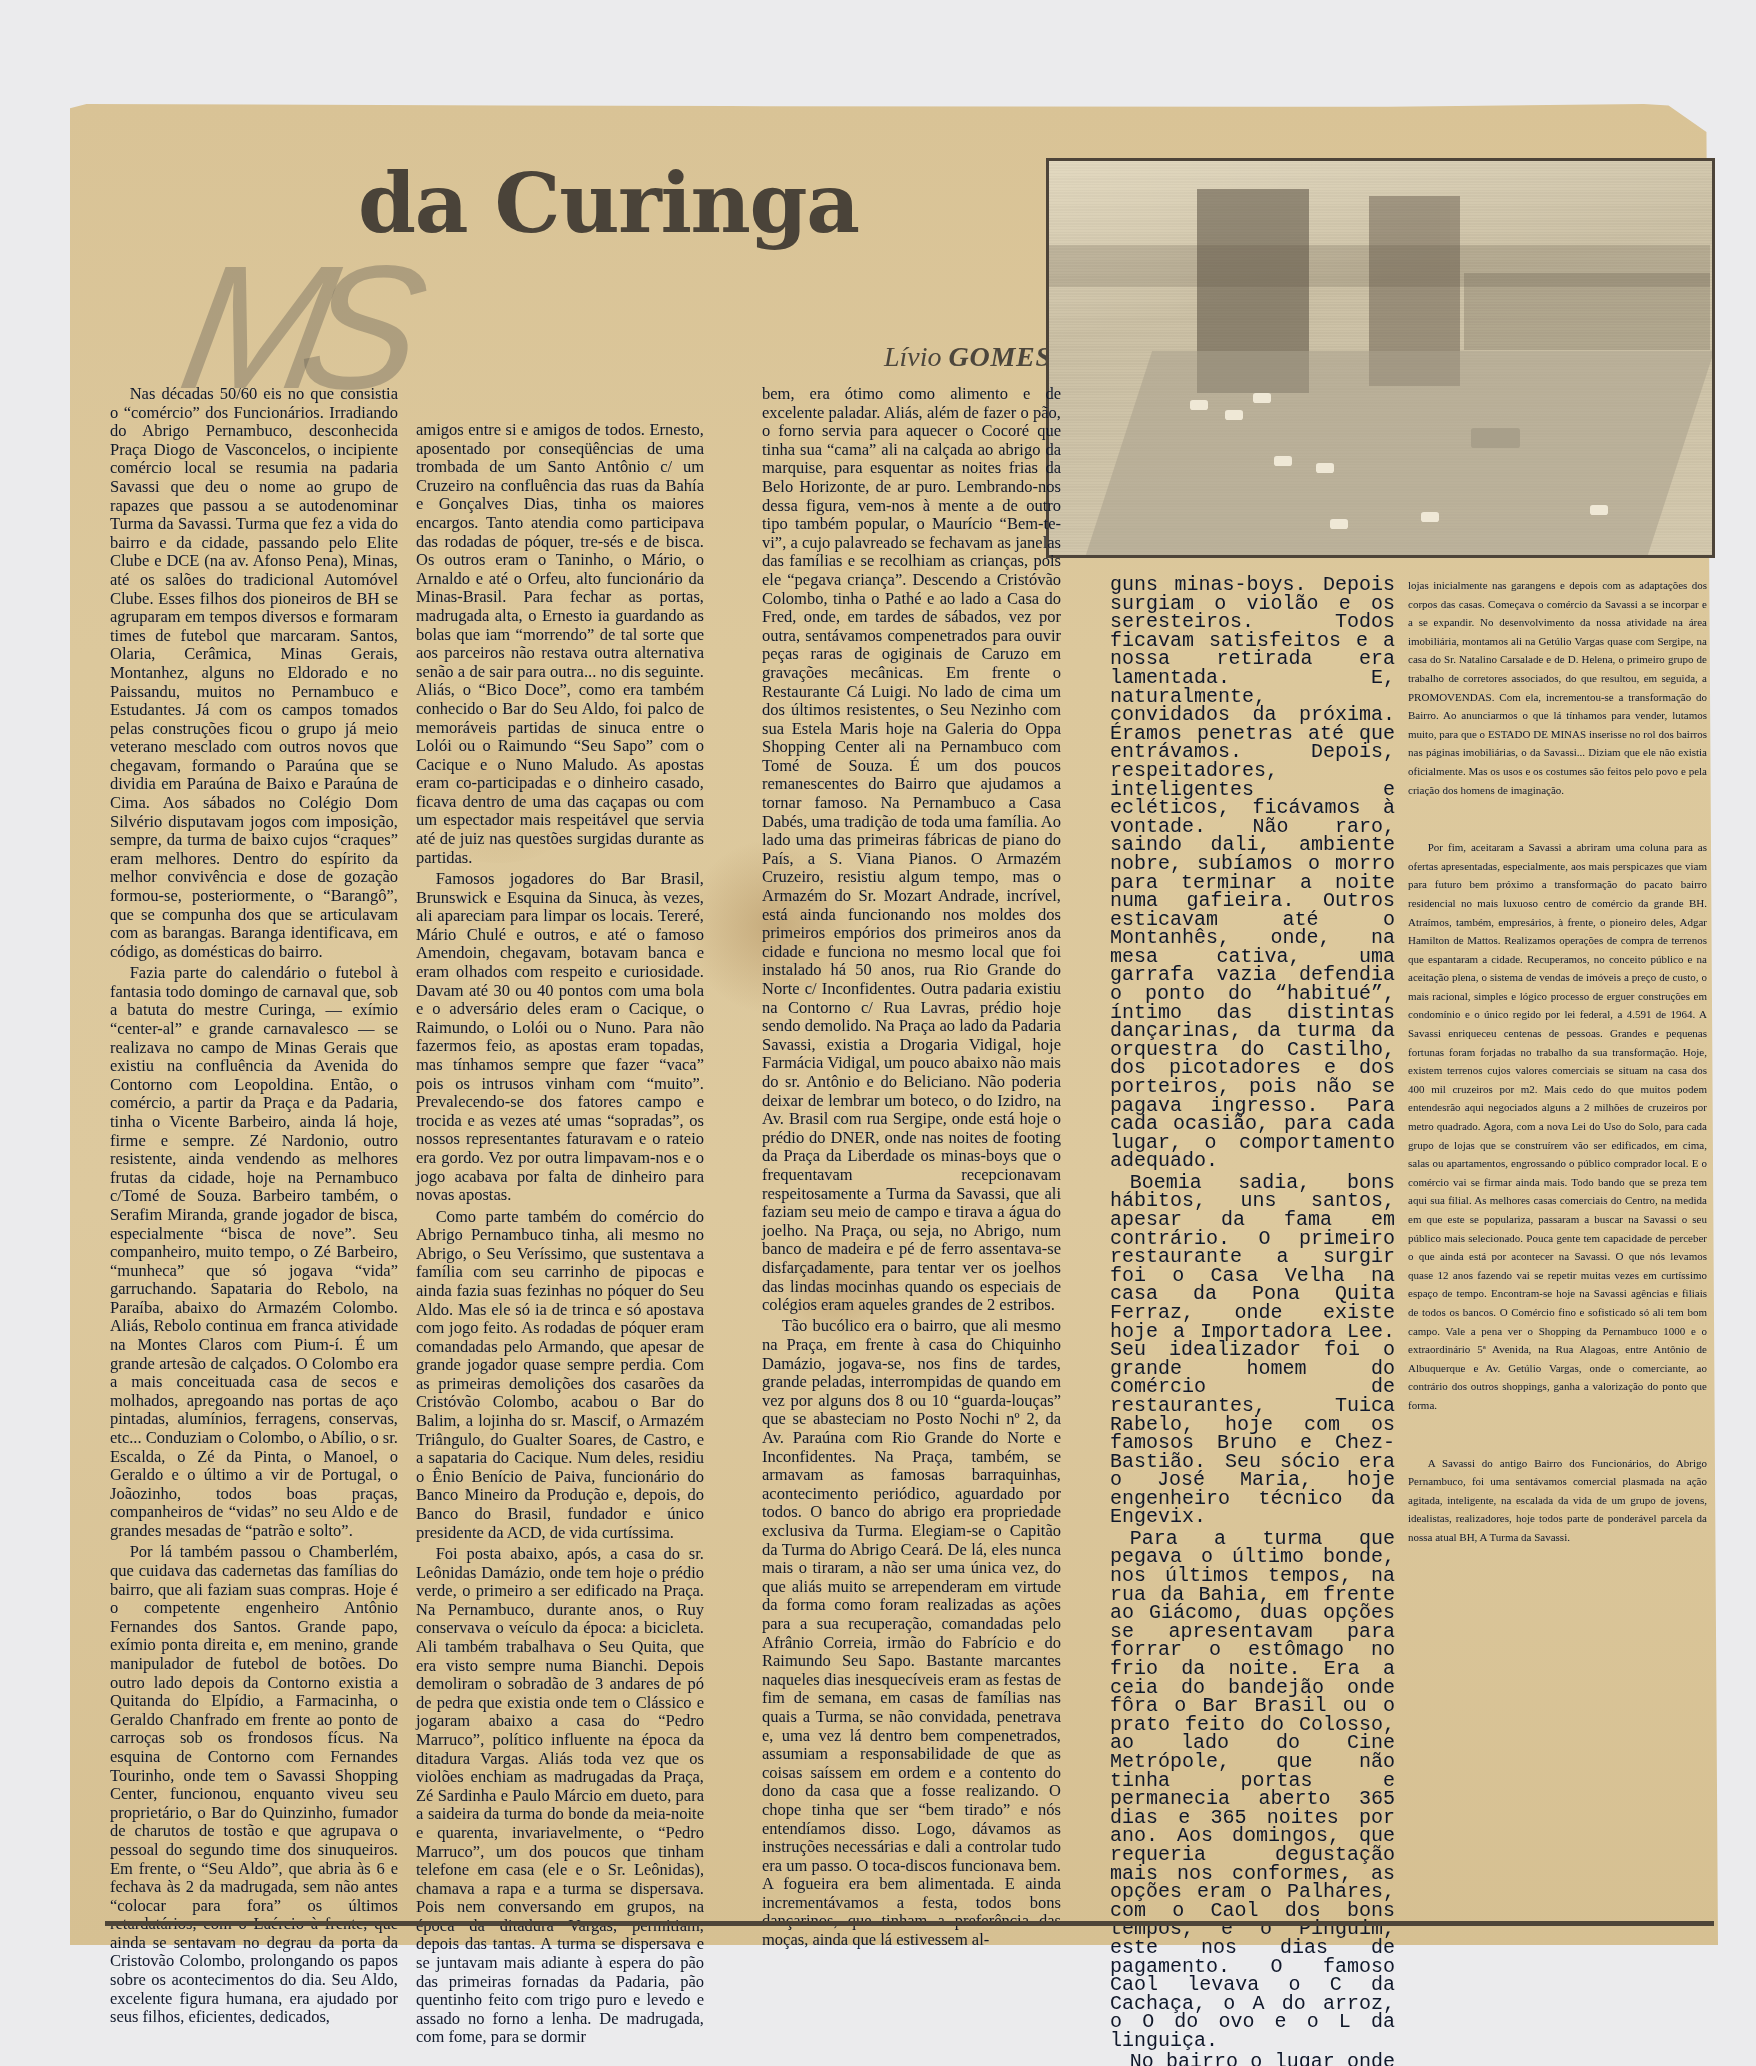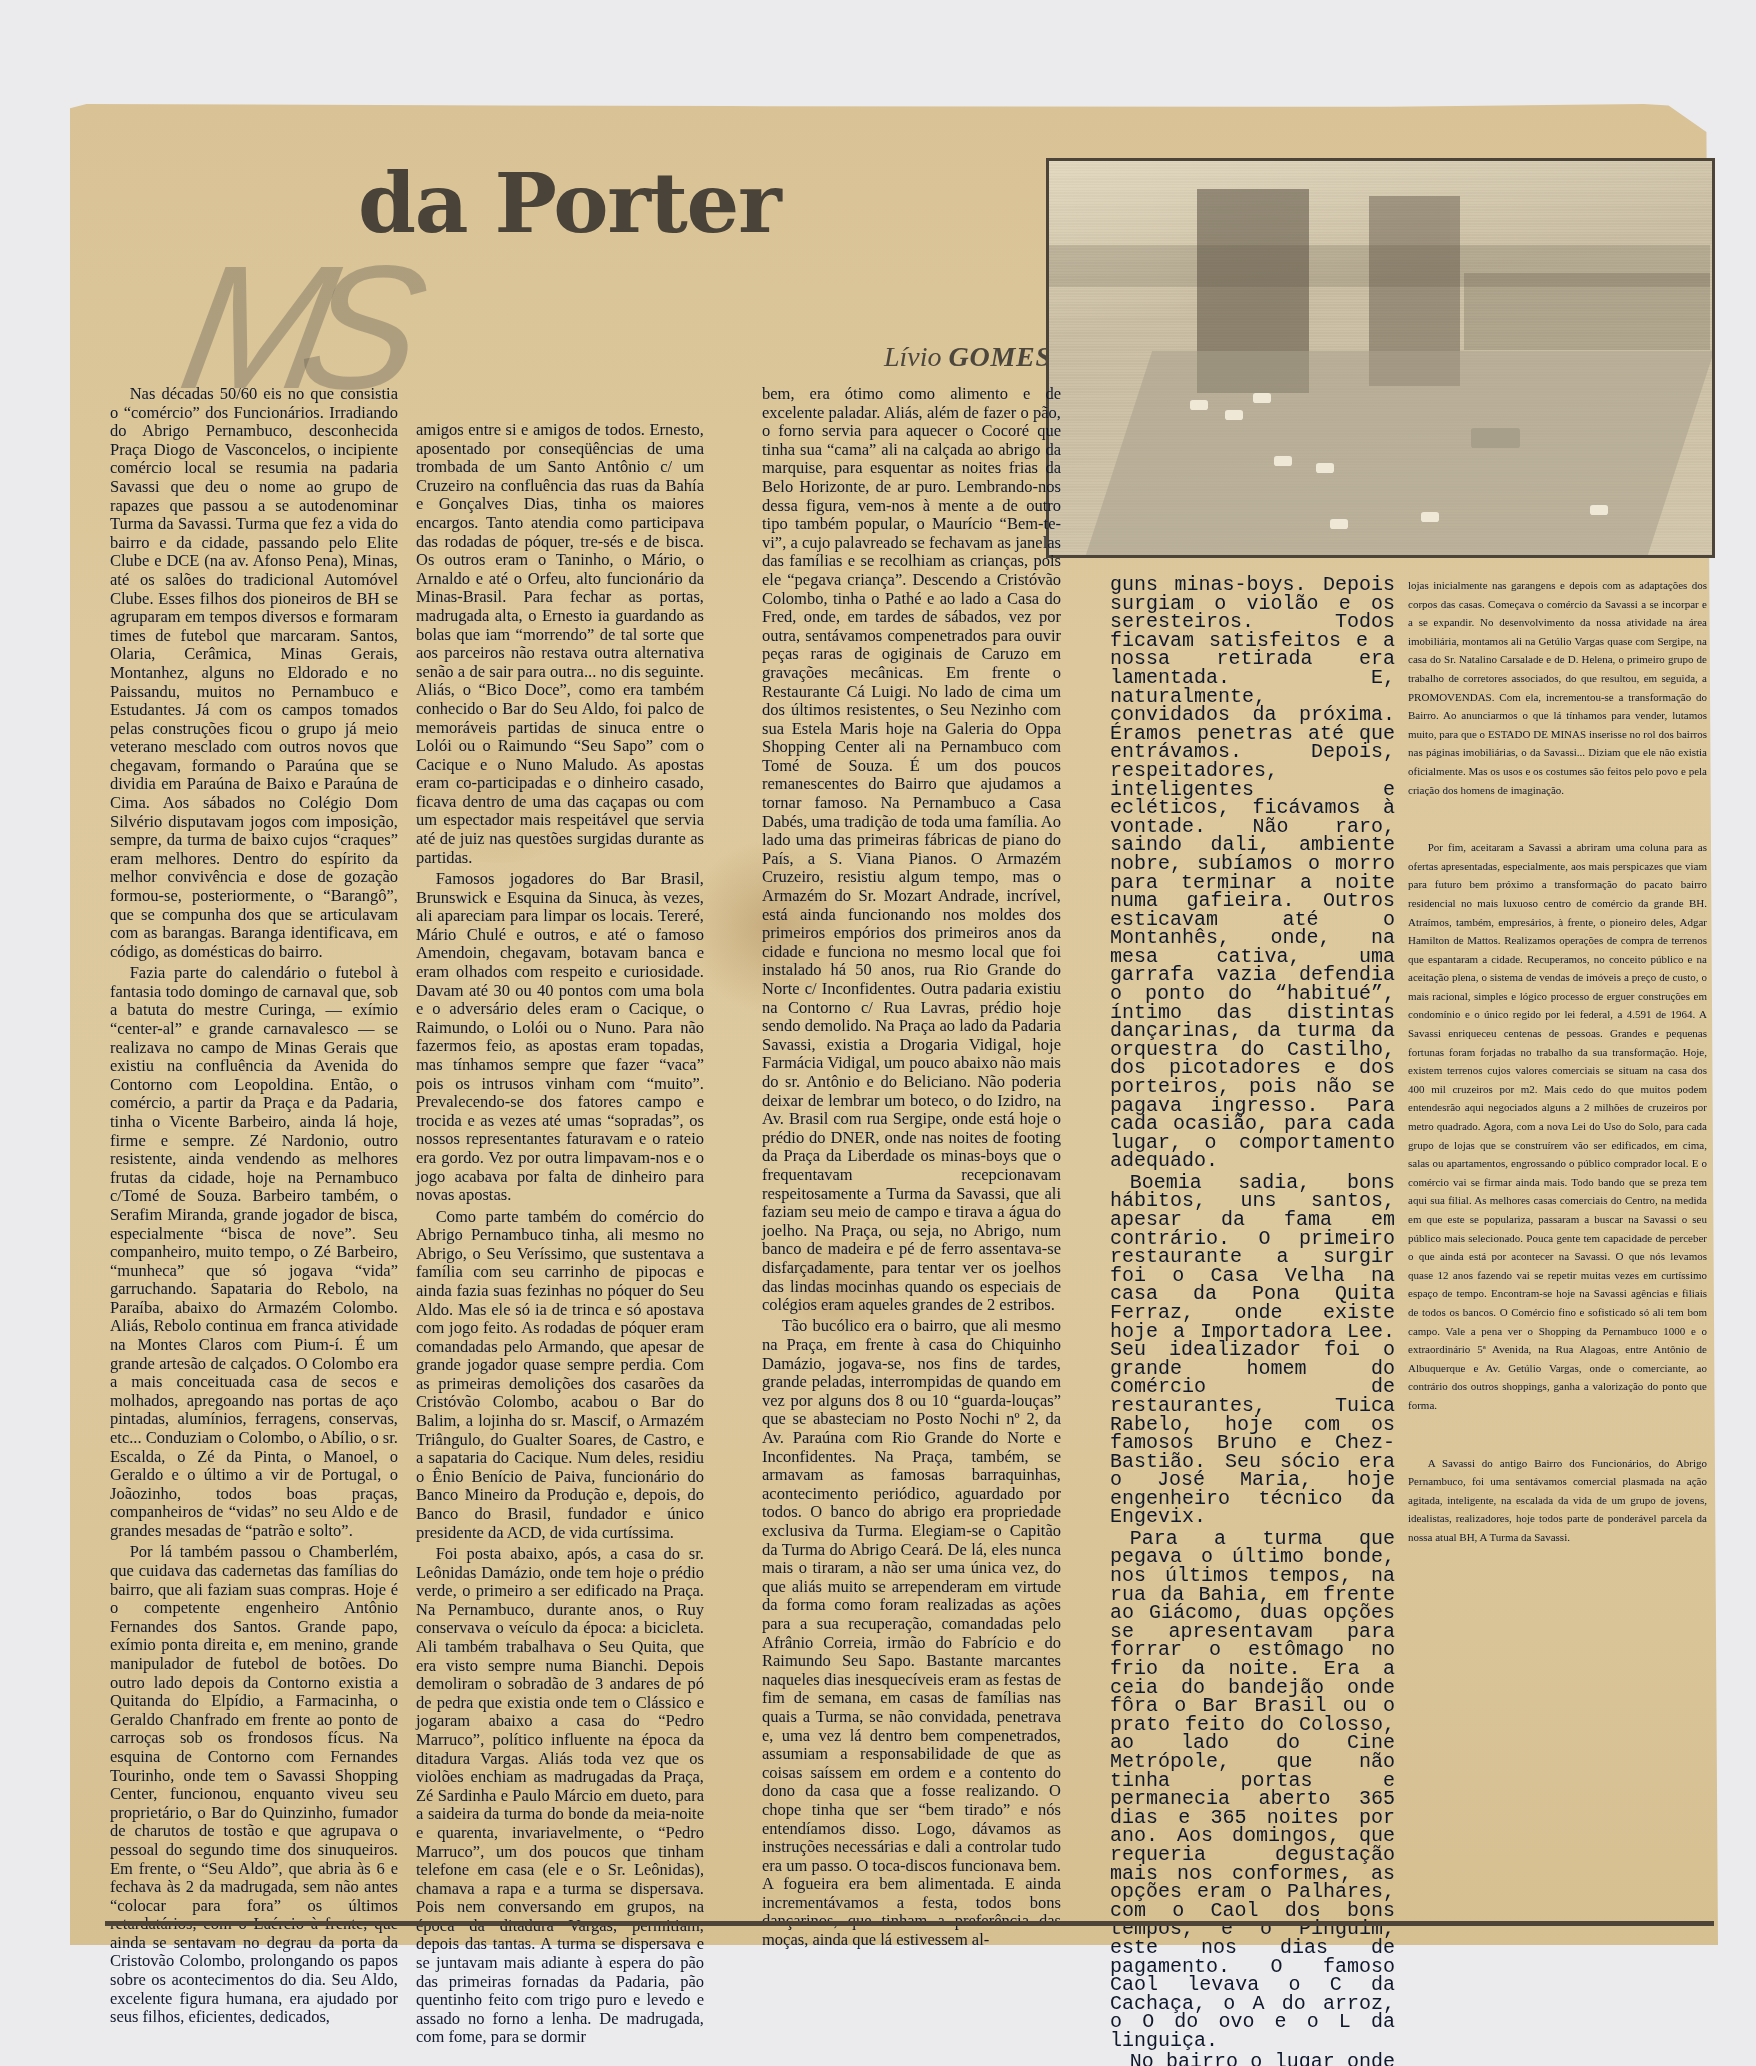--- a/index.html
+++ b/index.html
@@ -75,21 +75,21 @@
 
 <div class="paper">
   <div class="stain" style="left:618px;top:731px;width:169px;height:183px;"></div>
   <div class="stain" style="left:703px;top:1124px;width:126px;height:112px;"></div>
   <div class="stain" style="left:337px;top:618px;width:183px;height:141px;opacity:0.5"></div>
 </div>
 
 <div class="watermark">MS</div>
 
 <h1 class="headline" style="margin:0;">
-  <span class="l2">da Porter</span>
+  <span class="l2">da Curinga</span>
 </h1>
 
 <div class="byline">
   <span>Lívio</span>
   <b>GOMES</b>
 </div>
 
 <div class="photo" title="Aerial view of the Savassi square intersection with buildings and traffic">
   <div class="bldg" style="left:148px;top:28px;width:112px;height:204px;"></div>
   <div class="bldg" style="left:320px;top:35px;width:91px;height:190px;opacity:0.8"></div>

